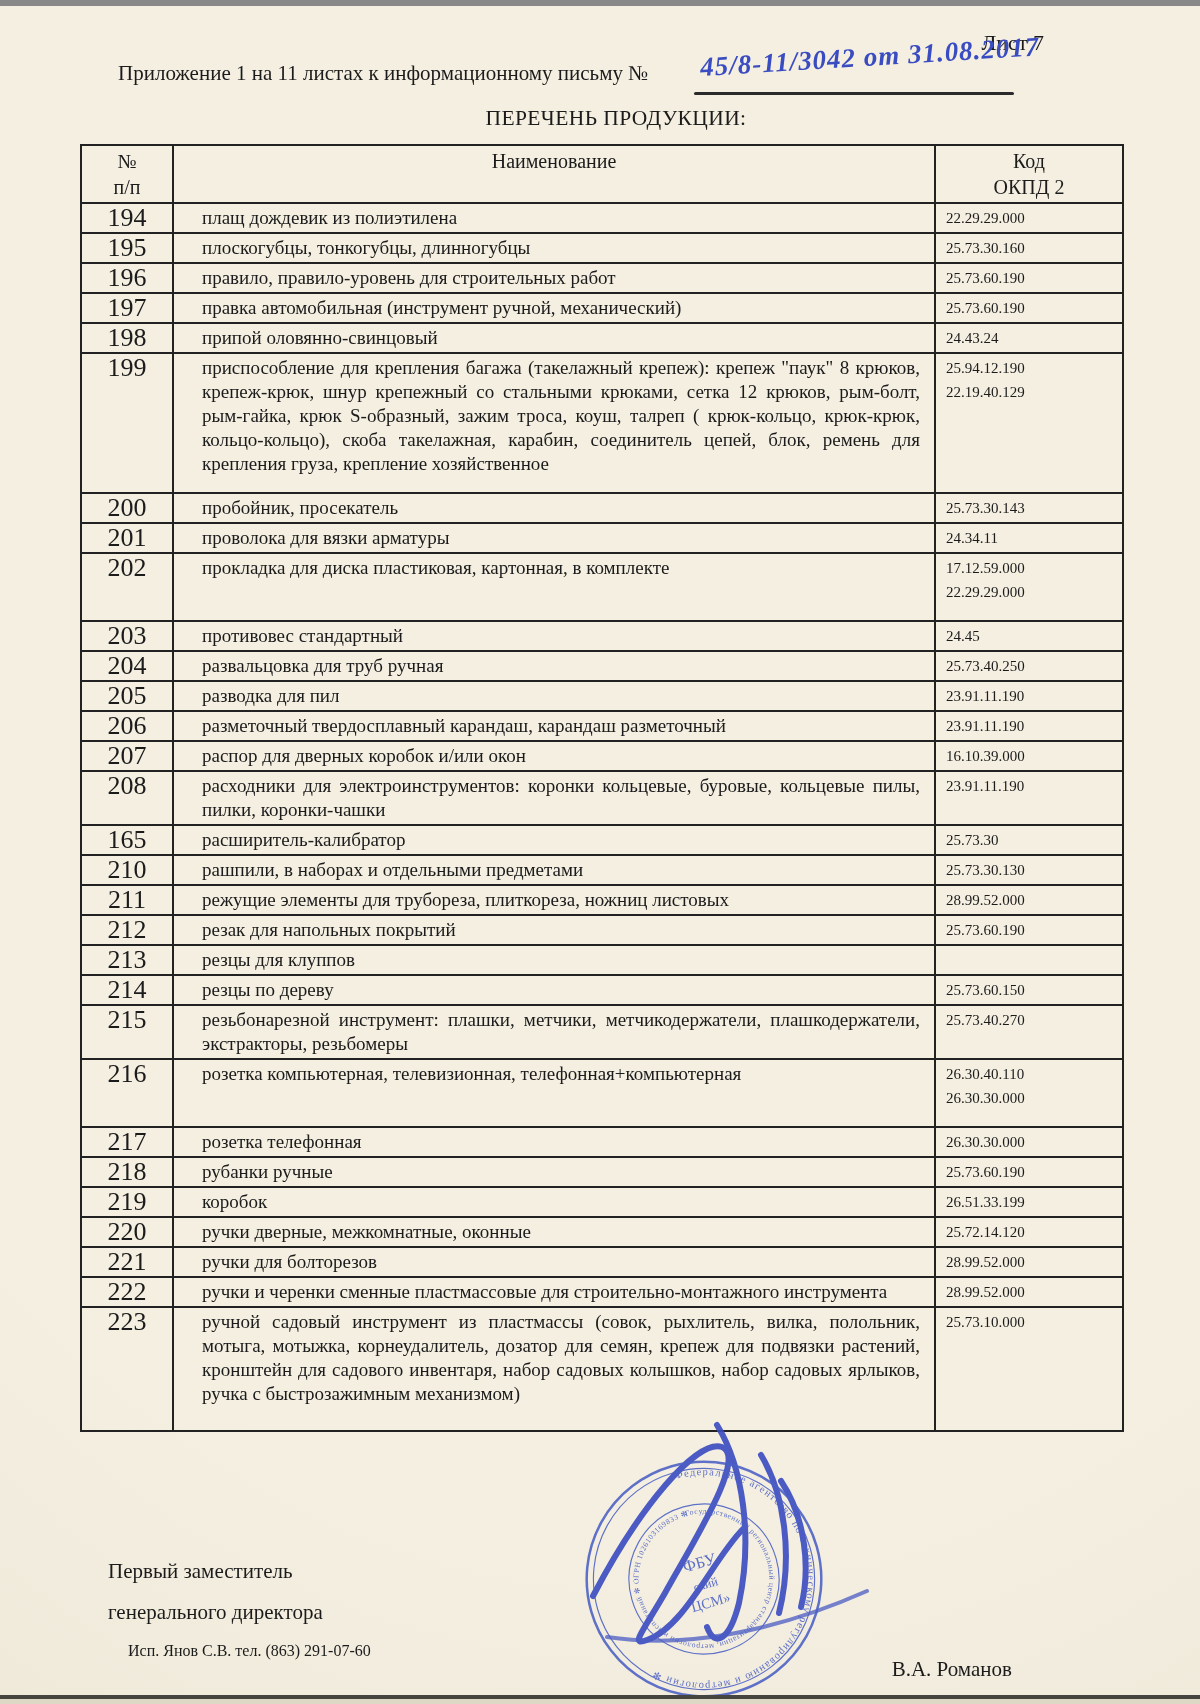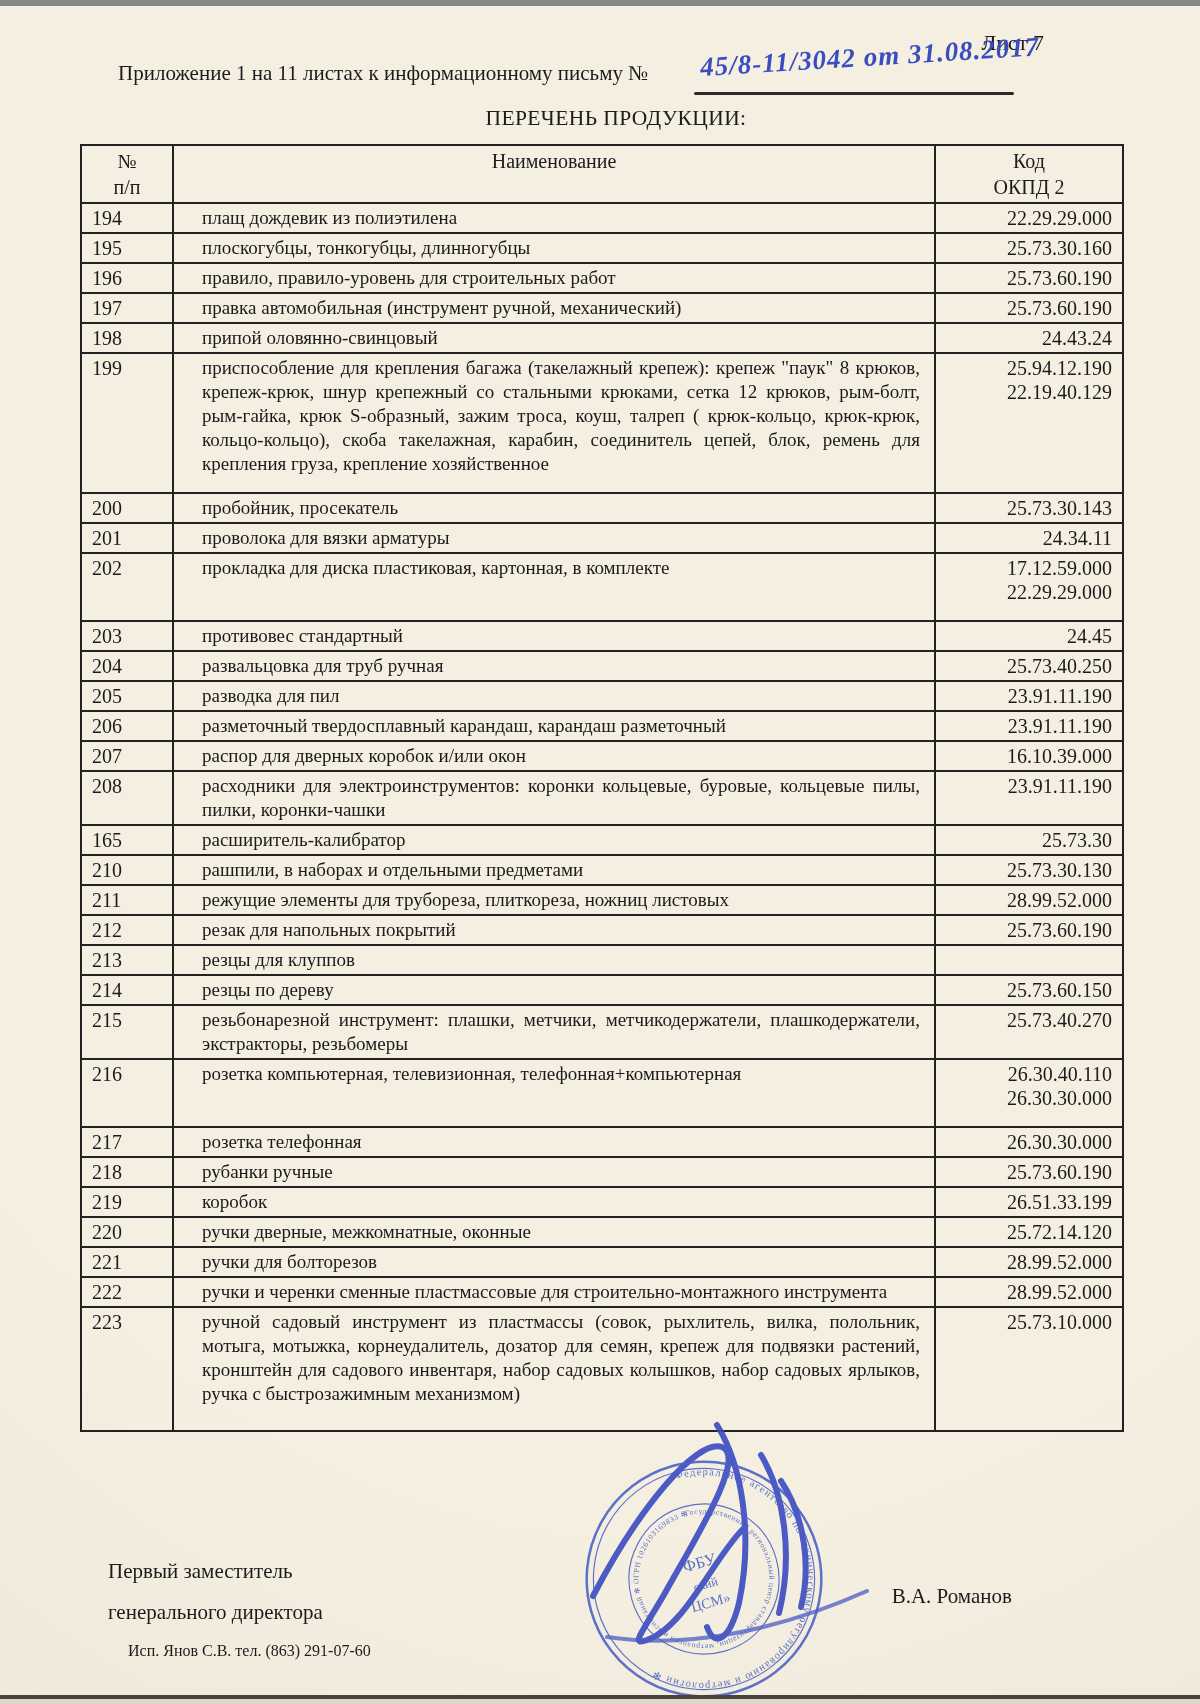--- a/index.html
+++ b/index.html
@@ -22,27 +22,27 @@
     font-family:"Liberation Serif",serif;
   }
   .doc-title{position:absolute;top:100px;left:0;width:100%;text-align:center;font-size:21.5px;letter-spacing:.4px;transform:translateX(16px)}
   .table-wrap{position:absolute;left:80px;top:138px;width:1044px}
   table{border-collapse:collapse;width:100%;table-layout:fixed}
   col.c-num{width:92px} col.c-code{width:188px}
   th,td{border:2px solid #222;vertical-align:top}
   th{font-weight:normal;font-size:20px;line-height:26px;padding:2px 4px;text-align:center}
   th .hdr-line{display:block}
   td{font-size:19px;line-height:24px;padding:2px 10px 2px}
-  td.num{text-align:left;font-size:20px}
+  td.num{text-align:center;font-size:26px}
   td.name{text-align:justify;text-align-last:left;padding:2px 14px 2px 28px}
-  td.code{text-align:right;white-space:pre-line;font-size:20px}
+  td.code{text-align:left;white-space:pre-line;font-size:15px}
   tr.multi-code td{padding-bottom:16px}
   tr.last-row td{padding-bottom:24px}
   .footer-title{position:absolute;left:108px;top:1545px;font-size:21px;line-height:41px}
-  .footer-name{position:absolute;right:188px;top:1578px;font-size:21px}
+  .footer-name{position:absolute;right:188px;top:1651px;font-size:21px}
   .footer-executor{position:absolute;left:128px;top:1636px;font-size:16px}
   .stamp{position:absolute;left:576px;top:1448px;opacity:.88}
   .signature{position:absolute;left:545px;top:1375px;opacity:.9}
   .scan-edge-dark{position:absolute;left:0;top:1689px;width:100%;height:4px;background:#45443f}
   .scan-edge-light{position:absolute;left:0;top:1693px;width:100%;height:11px;background:#ddd7c6}
 </style>
 </head>
 <body>
 
 <div class="page">

